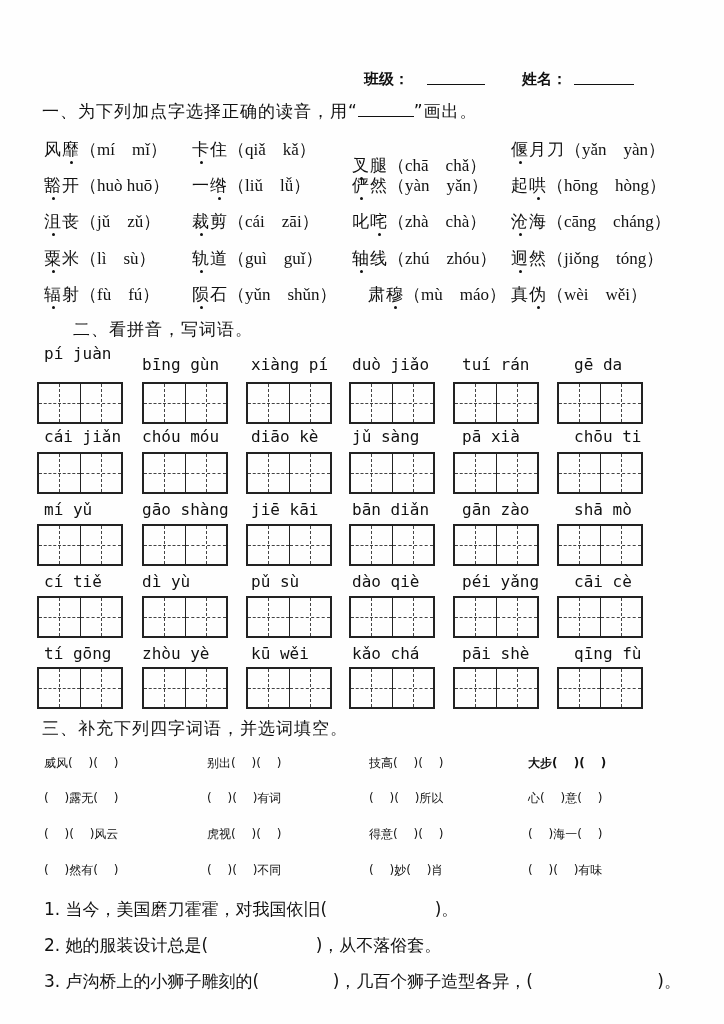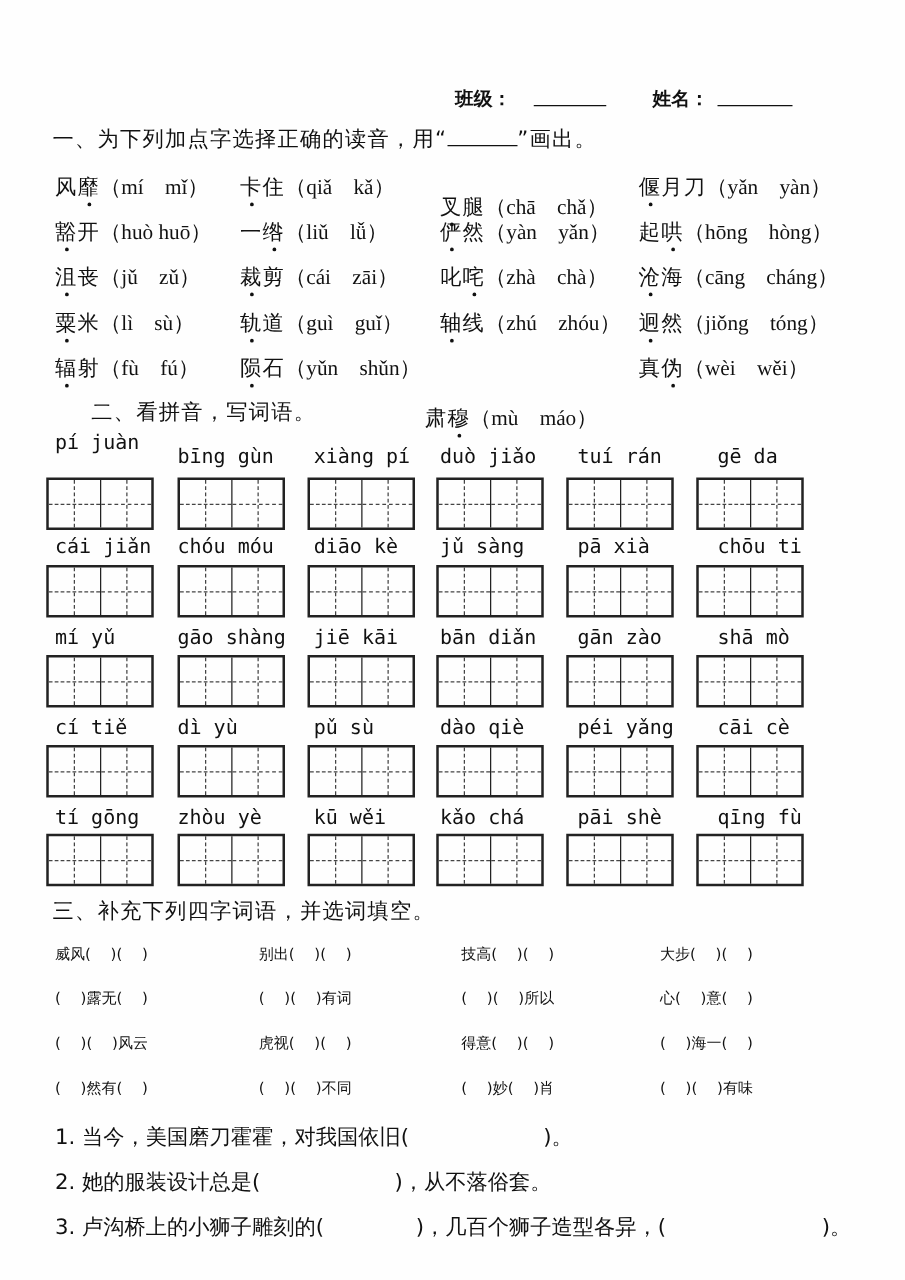--- a/index.html
+++ b/index.html
@@ -51,21 +51,21 @@
     <div class="pron-item" style="left: 44px; top: 210px; font-size: 17px;"><span class="word"><span></span><span class="dot">沮</span><span>丧</span></span><span class="py">（jǔ　zǔ）</span></div>
     <div class="pron-item" style="left: 192px; top: 210px; font-size: 17px;"><span class="word"><span></span><span class="dot">裁</span><span>剪</span></span><span class="py">（cái　zāi）</span></div>
     <div class="pron-item" style="left: 352px; top: 210px; font-size: 17px;"><span class="word"><span>叱</span><span class="dot">咤</span><span></span></span><span class="py">（zhà　chà）</span></div>
     <div class="pron-item" style="left: 511px; top: 210px; font-size: 17px;"><span class="word"><span></span><span class="dot">沧</span><span>海</span></span><span class="py">（cāng　cháng）</span></div>
     <div class="pron-item" style="left: 44px; top: 247px; font-size: 17px;"><span class="word"><span></span><span class="dot">粟</span><span>米</span></span><span class="py">（lì　sù）</span></div>
     <div class="pron-item" style="left: 192px; top: 247px; font-size: 17px;"><span class="word"><span></span><span class="dot">轨</span><span>道</span></span><span class="py">（guì　guǐ）</span></div>
     <div class="pron-item" style="left: 352px; top: 247px; font-size: 17px;"><span class="word"><span></span><span class="dot">轴</span><span>线</span></span><span class="py">（zhú　zhóu）</span></div>
     <div class="pron-item" style="left: 511px; top: 247px; font-size: 17px;"><span class="word"><span></span><span class="dot">迥</span><span>然</span></span><span class="py">（jiǒng　tóng）</span></div>
     <div class="pron-item" style="left: 44px; top: 283px; font-size: 17px;"><span class="word"><span></span><span class="dot">辐</span><span>射</span></span><span class="py">（fù　fú）</span></div>
     <div class="pron-item" style="left: 192px; top: 283px; font-size: 17px;"><span class="word"><span></span><span class="dot">陨</span><span>石</span></span><span class="py">（yǔn　shǔn）</span></div>
-    <div class="pron-item" style="left: 340px; top: 283px; font-size: 17px; margin-top: 40px;"><span class="word"><span>肃</span><span class="dot">穆</span><span></span></span><span class="py">（mù　máo）</span></div>
+    <div class="pron-item" style="left: 368px; top: 283px; font-size: 17px;"><span class="word"><span>肃</span><span class="dot">穆</span><span></span></span><span class="py">（mù　máo）</span></div>
     <div class="pron-item" style="left: 511px; top: 283px; font-size: 17px;"><span class="word"><span>真</span><span class="dot">伪</span><span></span></span><span class="py">（wèi　wěi）</span></div>
   </div>
 
 <div class="abs section-title" style="left:42px; top:318px;margin-left:31px;">二、看拼音，写词语。</div>
 <div id="s2">
     <div class="py-label" style="left: 44px; top: 344px;">pí juàn</div>
     <div class="tian-box" style="left: 37px; top: 382px;">
       <div class="tian-cell"></div>
       <div class="tian-cell"></div>
     </div>
@@ -214,21 +214,21 @@
       <div class="tian-cell"></div>
       <div class="tian-cell"></div>
     </div>
   </div>
 
 <div class="abs section-title" style="left:42px; top:717px;">三、补充下列四字词语，并选词填空。</div>
 <div id="s3">
     <div class="idiom" style="left: 44px; top: 755px;">威风(　 )(　 )</div>
     <div class="idiom" style="left: 207px; top: 755px;">别出(　 )(　 )</div>
     <div class="idiom" style="left: 369px; top: 755px;">技高(　 )(　 )</div>
-    <div class="idiom" style="left: 528px; top: 755px;">大步(　 )(　 )</div>
+    <div class="idiom" style="left: 528px; top: 755px; font-weight: bold;">大步(　 )(　 )</div>
     <div class="idiom" style="left: 44px; top: 790px;">(　 )露无(　 )</div>
     <div class="idiom" style="left: 207px; top: 790px;">(　 )(　 )有词</div>
     <div class="idiom" style="left: 369px; top: 790px;">(　 )(　 )所以</div>
     <div class="idiom" style="left: 528px; top: 790px;">心(　 )意(　 )</div>
     <div class="idiom" style="left: 44px; top: 826px;">(　 )(　 )风云</div>
     <div class="idiom" style="left: 207px; top: 826px;">虎视(　 )(　 )</div>
     <div class="idiom" style="left: 369px; top: 826px;">得意(　 )(　 )</div>
     <div class="idiom" style="left: 528px; top: 826px;">(　 )海一(　 )</div>
     <div class="idiom" style="left: 44px; top: 862px;">(　 )然有(　 )</div>
     <div class="idiom" style="left: 207px; top: 862px;">(　 )(　 )不同</div>

